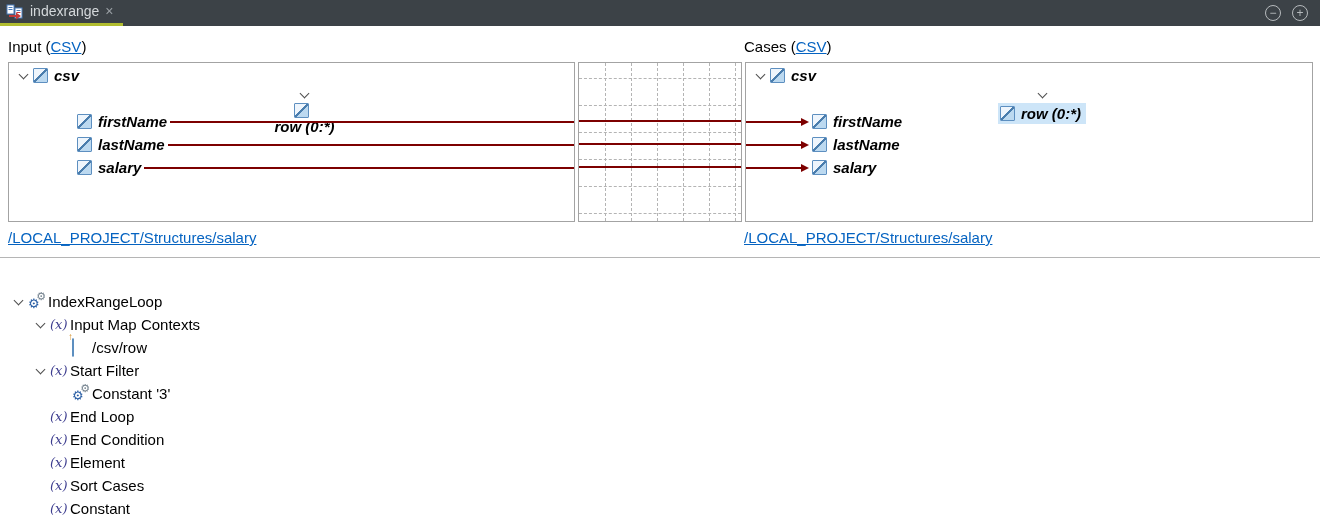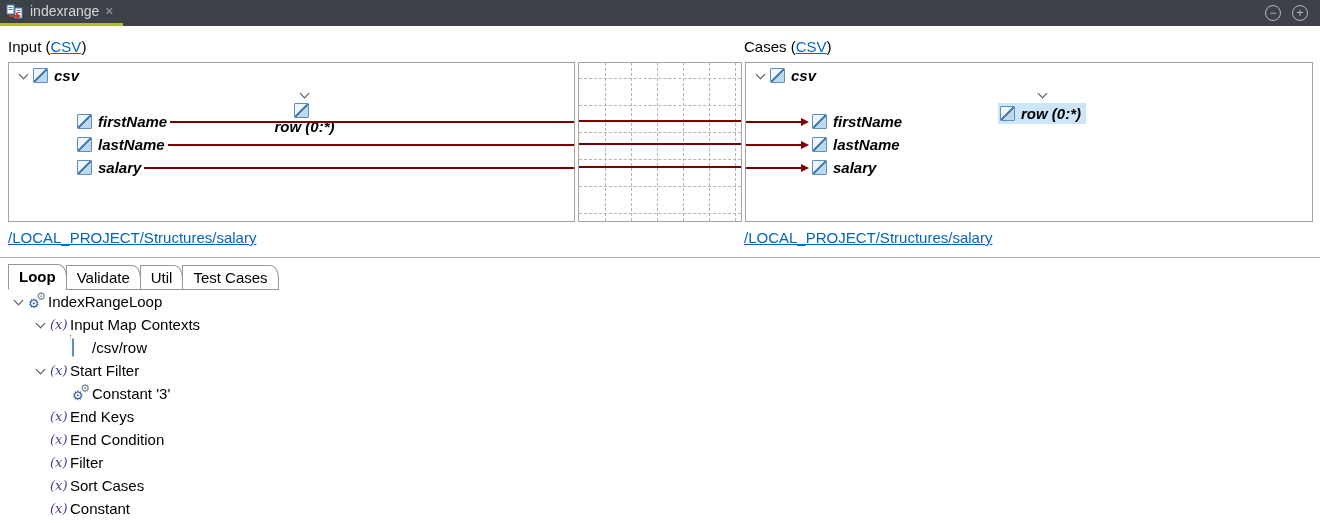--- a/index.html
+++ b/index.html
@@ -179,26 +179,20 @@
       <span class="arrowhead"></span>
       <span class="el-icon"></span>
       <span class="map-label">salary</span>
     </div>
   </div>
 
   <div class="struct-link" style="left:8px;"><span class="link">/LOCAL_PROJECT/Structures/salary</span></div>
   <div class="struct-link" style="left:744px;"><span class="link">/LOCAL_PROJECT/Structures/salary</span></div>
 
   <div class="hsep"></div>
-  <div class="tabbar">
-    <span class="tab active">Loop</span>
-    <span class="tab">Validate</span>
-    <span class="tab">Util</span>
-    <span class="tab">Test Cases</span>
-  </div>
 
   <div class="loop-tree">
     <div class="btrow blvl0">
       <span class="chev-box">
           <span class="chev"></span>
         </span>
       <span class="gears-icon">
           <span class="gear-back">⚙</span>
           <span class="gear-front">⚙</span>
         </span>
@@ -227,31 +221,31 @@
       <span class="spacer20"></span>
       <span class="gears-icon">
           <span class="gear-back">⚙</span>
           <span class="gear-front">⚙</span>
         </span>
       <span>Constant '3'</span>
     </div>
     <div class="btrow blvl1">
       <span class="spacer20"></span>
       <span class="fx-icon">(x)</span>
-      <span>End Keys</span>
+      <span>End Loop</span>
     </div>
     <div class="btrow blvl1">
       <span class="spacer20"></span>
       <span class="fx-icon">(x)</span>
       <span>End Condition</span>
     </div>
     <div class="btrow blvl1">
       <span class="spacer20"></span>
       <span class="fx-icon">(x)</span>
-      <span>Filter</span>
+      <span>Element</span>
     </div>
     <div class="btrow blvl1">
       <span class="spacer20"></span>
       <span class="fx-icon">(x)</span>
       <span>Sort Cases</span>
     </div>
     <div class="btrow blvl1">
       <span class="spacer20"></span>
       <span class="fx-icon">(x)</span>
       <span>Constant</span>

